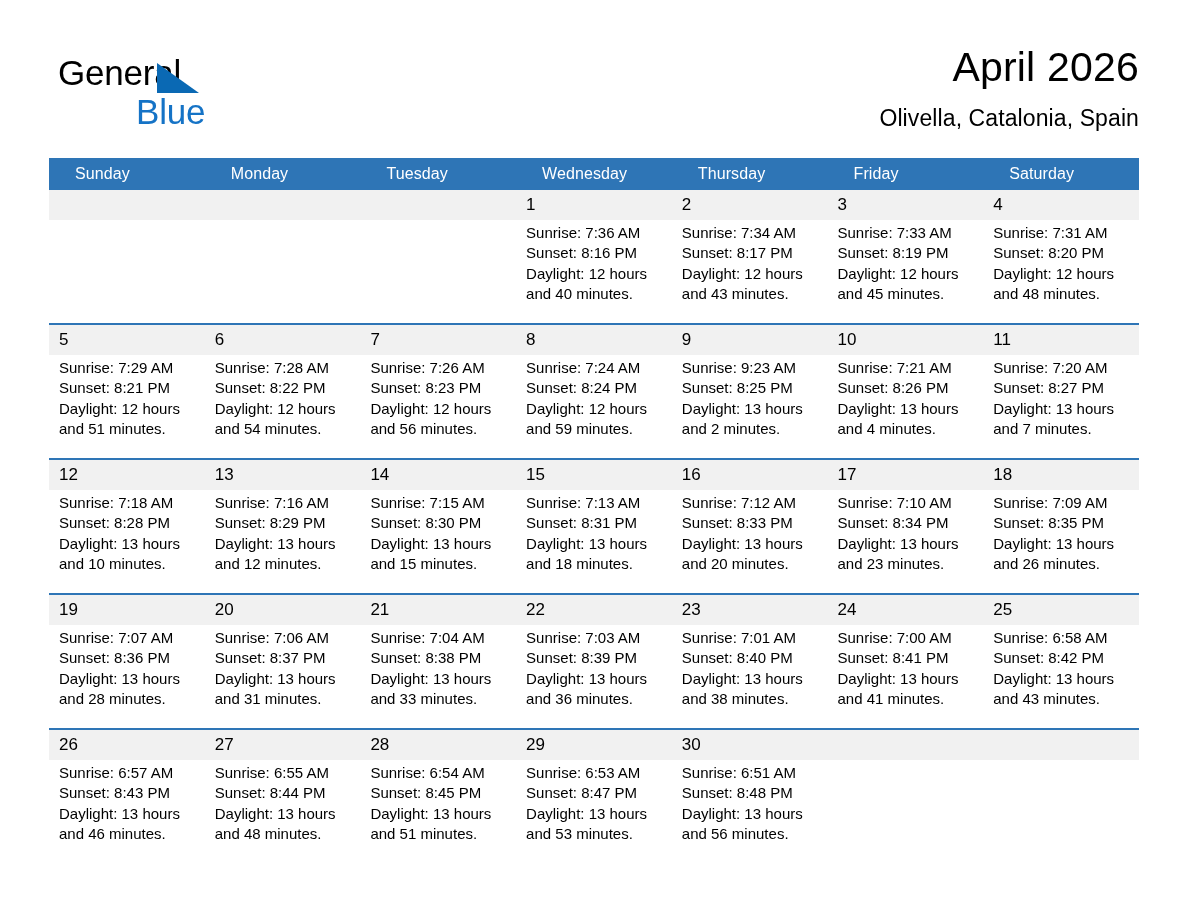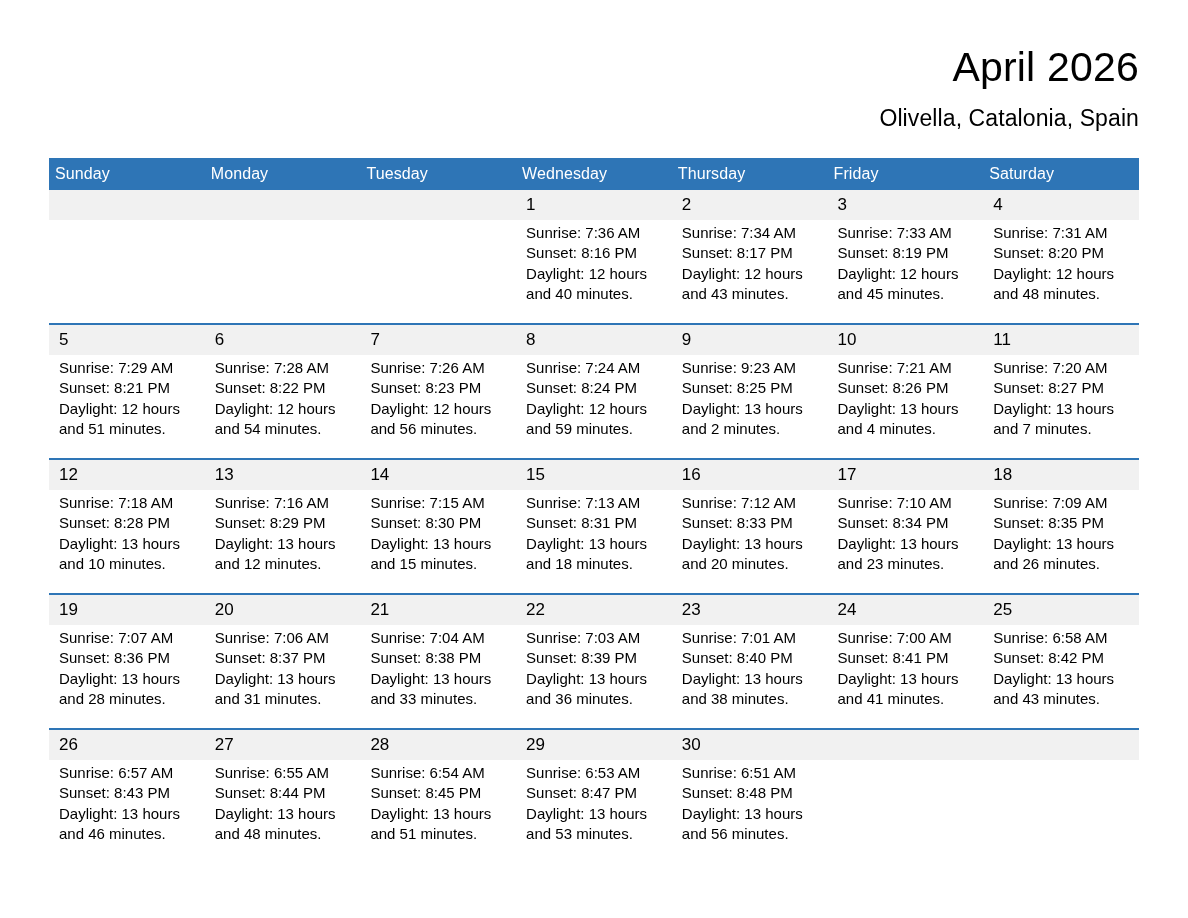--- a/index.html
+++ b/index.html
@@ -99,21 +99,21 @@
     table-layout: fixed;
   }
   .calendar col { width: 155.7px; }
 
   thead th {
     background: #2E75B6;
     color: #ffffff;
     font-size: 16px;
     font-weight: normal;
     text-align: left;
-    padding: 6px 0 7px 6px;
+    padding: 6px 0 7px 26px;
     letter-spacing: 0.1px;
     height: 19px;
     vertical-align: middle;
   }
 
   tbody tr.week-row > td {
     vertical-align: top;
     padding: 0;
     border-top: 2px solid #2E75B6;
     height: 133px;
@@ -145,20 +145,25 @@
   }
   .details div { white-space: nowrap; }
 </style>
 </head>
 <body>
 
 <div class="page">
 
   <div class="header">
 
+    <div class="logo">
+      <span class="logo-general">General</span>
+      <span class="logo-triangle"></span>
+      <span class="logo-blue">Blue</span>
+    </div>
 
     <div class="title-block">
       <h1 class="cal-title">April 2026</h1>
       <h2 class="cal-subtitle">Olivella, Catalonia, Spain</h2>
     </div>
 
   </div>
 
   <table class="calendar">
     <colgroup>

